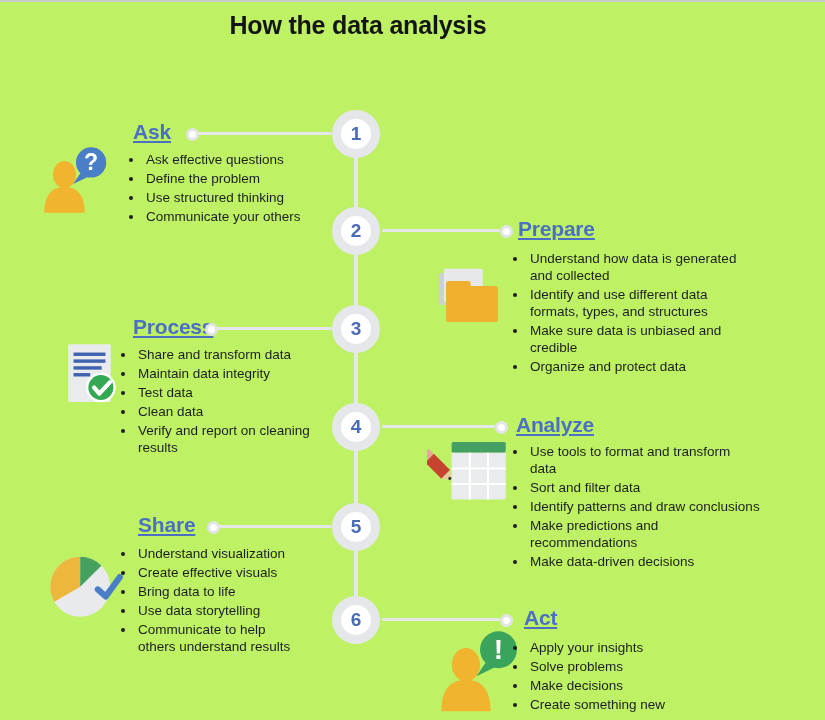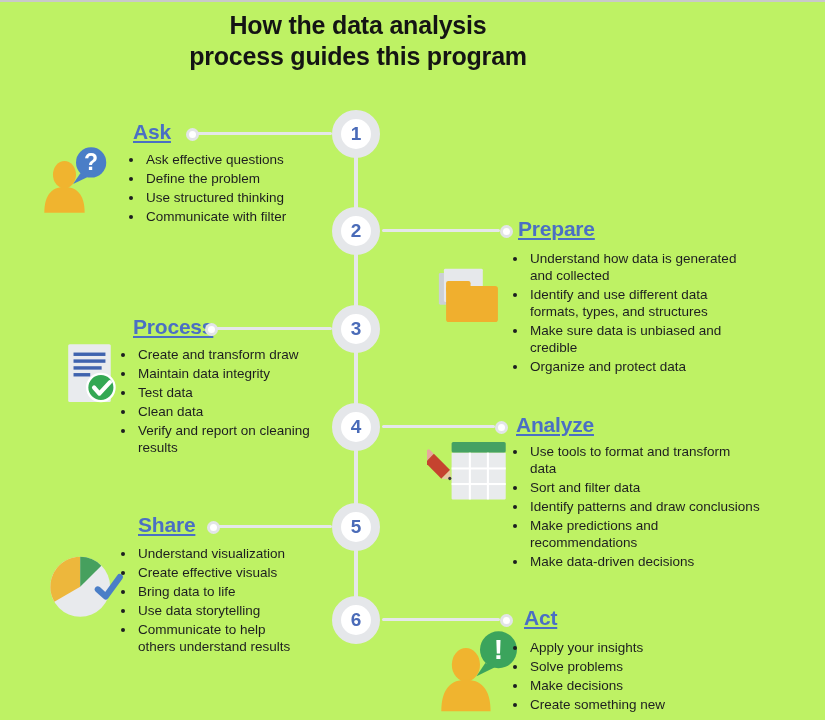--- a/index.html
+++ b/index.html
@@ -41,21 +41,20 @@
   .icon svg{display:block;width:100%;height:100%;}
 </style>
 </head>
 <body>
 
 <div id="canvas">
   <div class="topbar"></div>
 
   <div class="title">
     <div>How the data analysis</div>
-    <div>process guides this program</div>
   </div>
 
   <div class="vline"></div>
 
   <section>
     <div class="h" style="left:133px;top:120px">Ask</div>
     <div class="ring" style="left:186px;top:128px"></div>
     <div class="hl" style="left:197px;top:132px;width:135px"></div>
     <div class="circle" style="top:110px">
         <span>1</span>
@@ -66,21 +65,21 @@
         <path d="M6 97 C6 70 18 61 34 61 C50 61 62 70 62 97 Z" fill="#f0b42f"></path>
         <path d="M56 42 L46 57 L67 47 Z" fill="#4a7ec7"></path>
         <circle cx="71" cy="27" r="21" fill="#4a7ec7"></circle>
         <text x="71" y="38" font-size="32" font-weight="bold" fill="#ffffff" text-anchor="middle" font-family="Liberation Sans, sans-serif">?</text>
       </svg>
     </div>
     <ul class="blist" style="left:128px;top:151px;width:205px">
       <li>Ask effective questions</li>
       <li>Define the problem</li>
       <li>Use structured thinking</li>
-      <li>Communicate with filter</li>
+      <li>Communicate your others</li>
     </ul>
   </section>
 
   <section>
     <div class="circle" style="top:207px">
         <span>2</span>
       </div>
     <div class="hl" style="left:382px;top:229px;width:118px"></div>
     <div class="ring" style="left:500px;top:225px"></div>
     <div class="h" style="left:518px;top:217px">Prepare</div>
@@ -112,21 +111,21 @@
         <rect x="20" y="3" width="56" height="76" rx="2" fill="#e9ebee"></rect>
         <rect x="27" y="14" width="42" height="4.5" fill="#3f63ae"></rect>
         <rect x="27" y="23" width="42" height="4.5" fill="#3f63ae"></rect>
         <rect x="27" y="32" width="37" height="4.5" fill="#3f63ae"></rect>
         <rect x="27" y="41" width="22" height="4.5" fill="#3f63ae"></rect>
         <circle cx="63" cy="60" r="18" stroke="#ffffff" stroke-width="3" fill="#34a853"></circle>
         <path d="M54 60 l7 8 l14 -15" stroke="#ffffff" stroke-width="5.5" fill="none" stroke-linecap="round" stroke-linejoin="round"></path>
       </svg>
     </div>
     <ul class="blist" style="left:120px;top:346px;width:182px">
-      <li>Create and transform draw</li>
+      <li>Share and transform data</li>
       <li>Maintain data integrity</li>
       <li>Test data</li>
       <li>Clean data</li>
       <li>Verify and report on cleaning results</li>
     </ul>
   </section>
 
   <section>
     <div class="circle" style="top:403px">
         <span>4</span>

